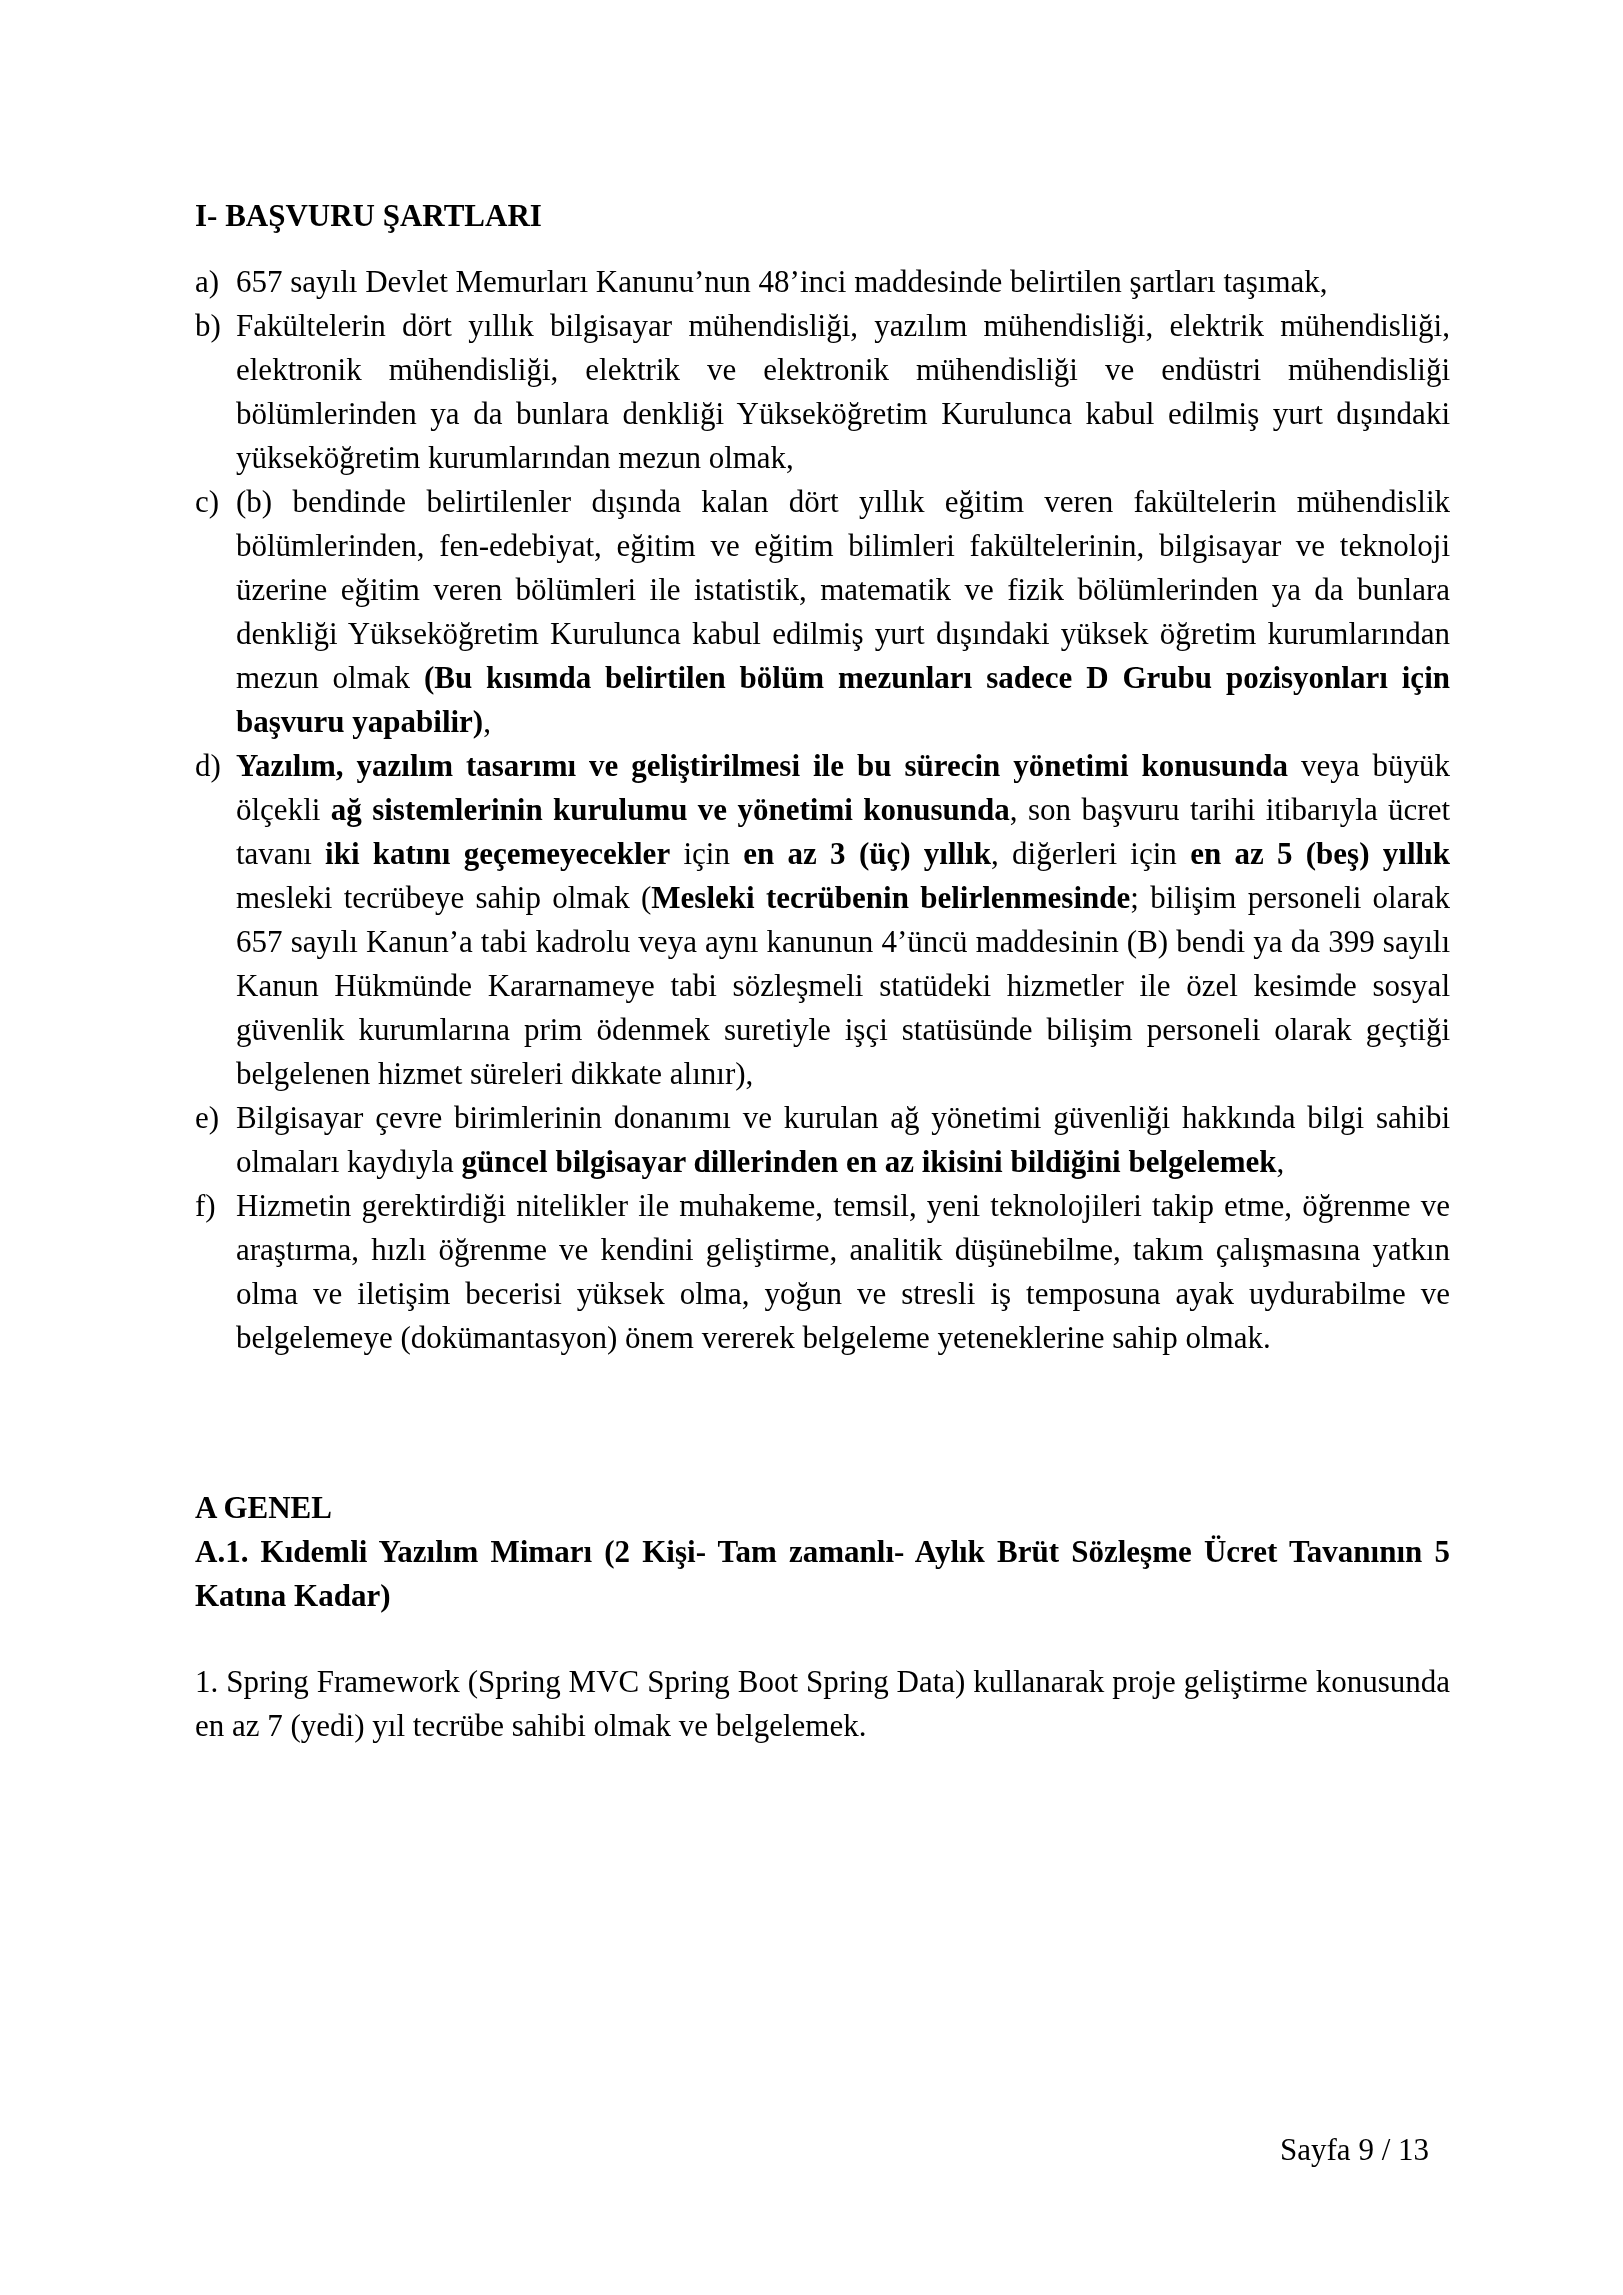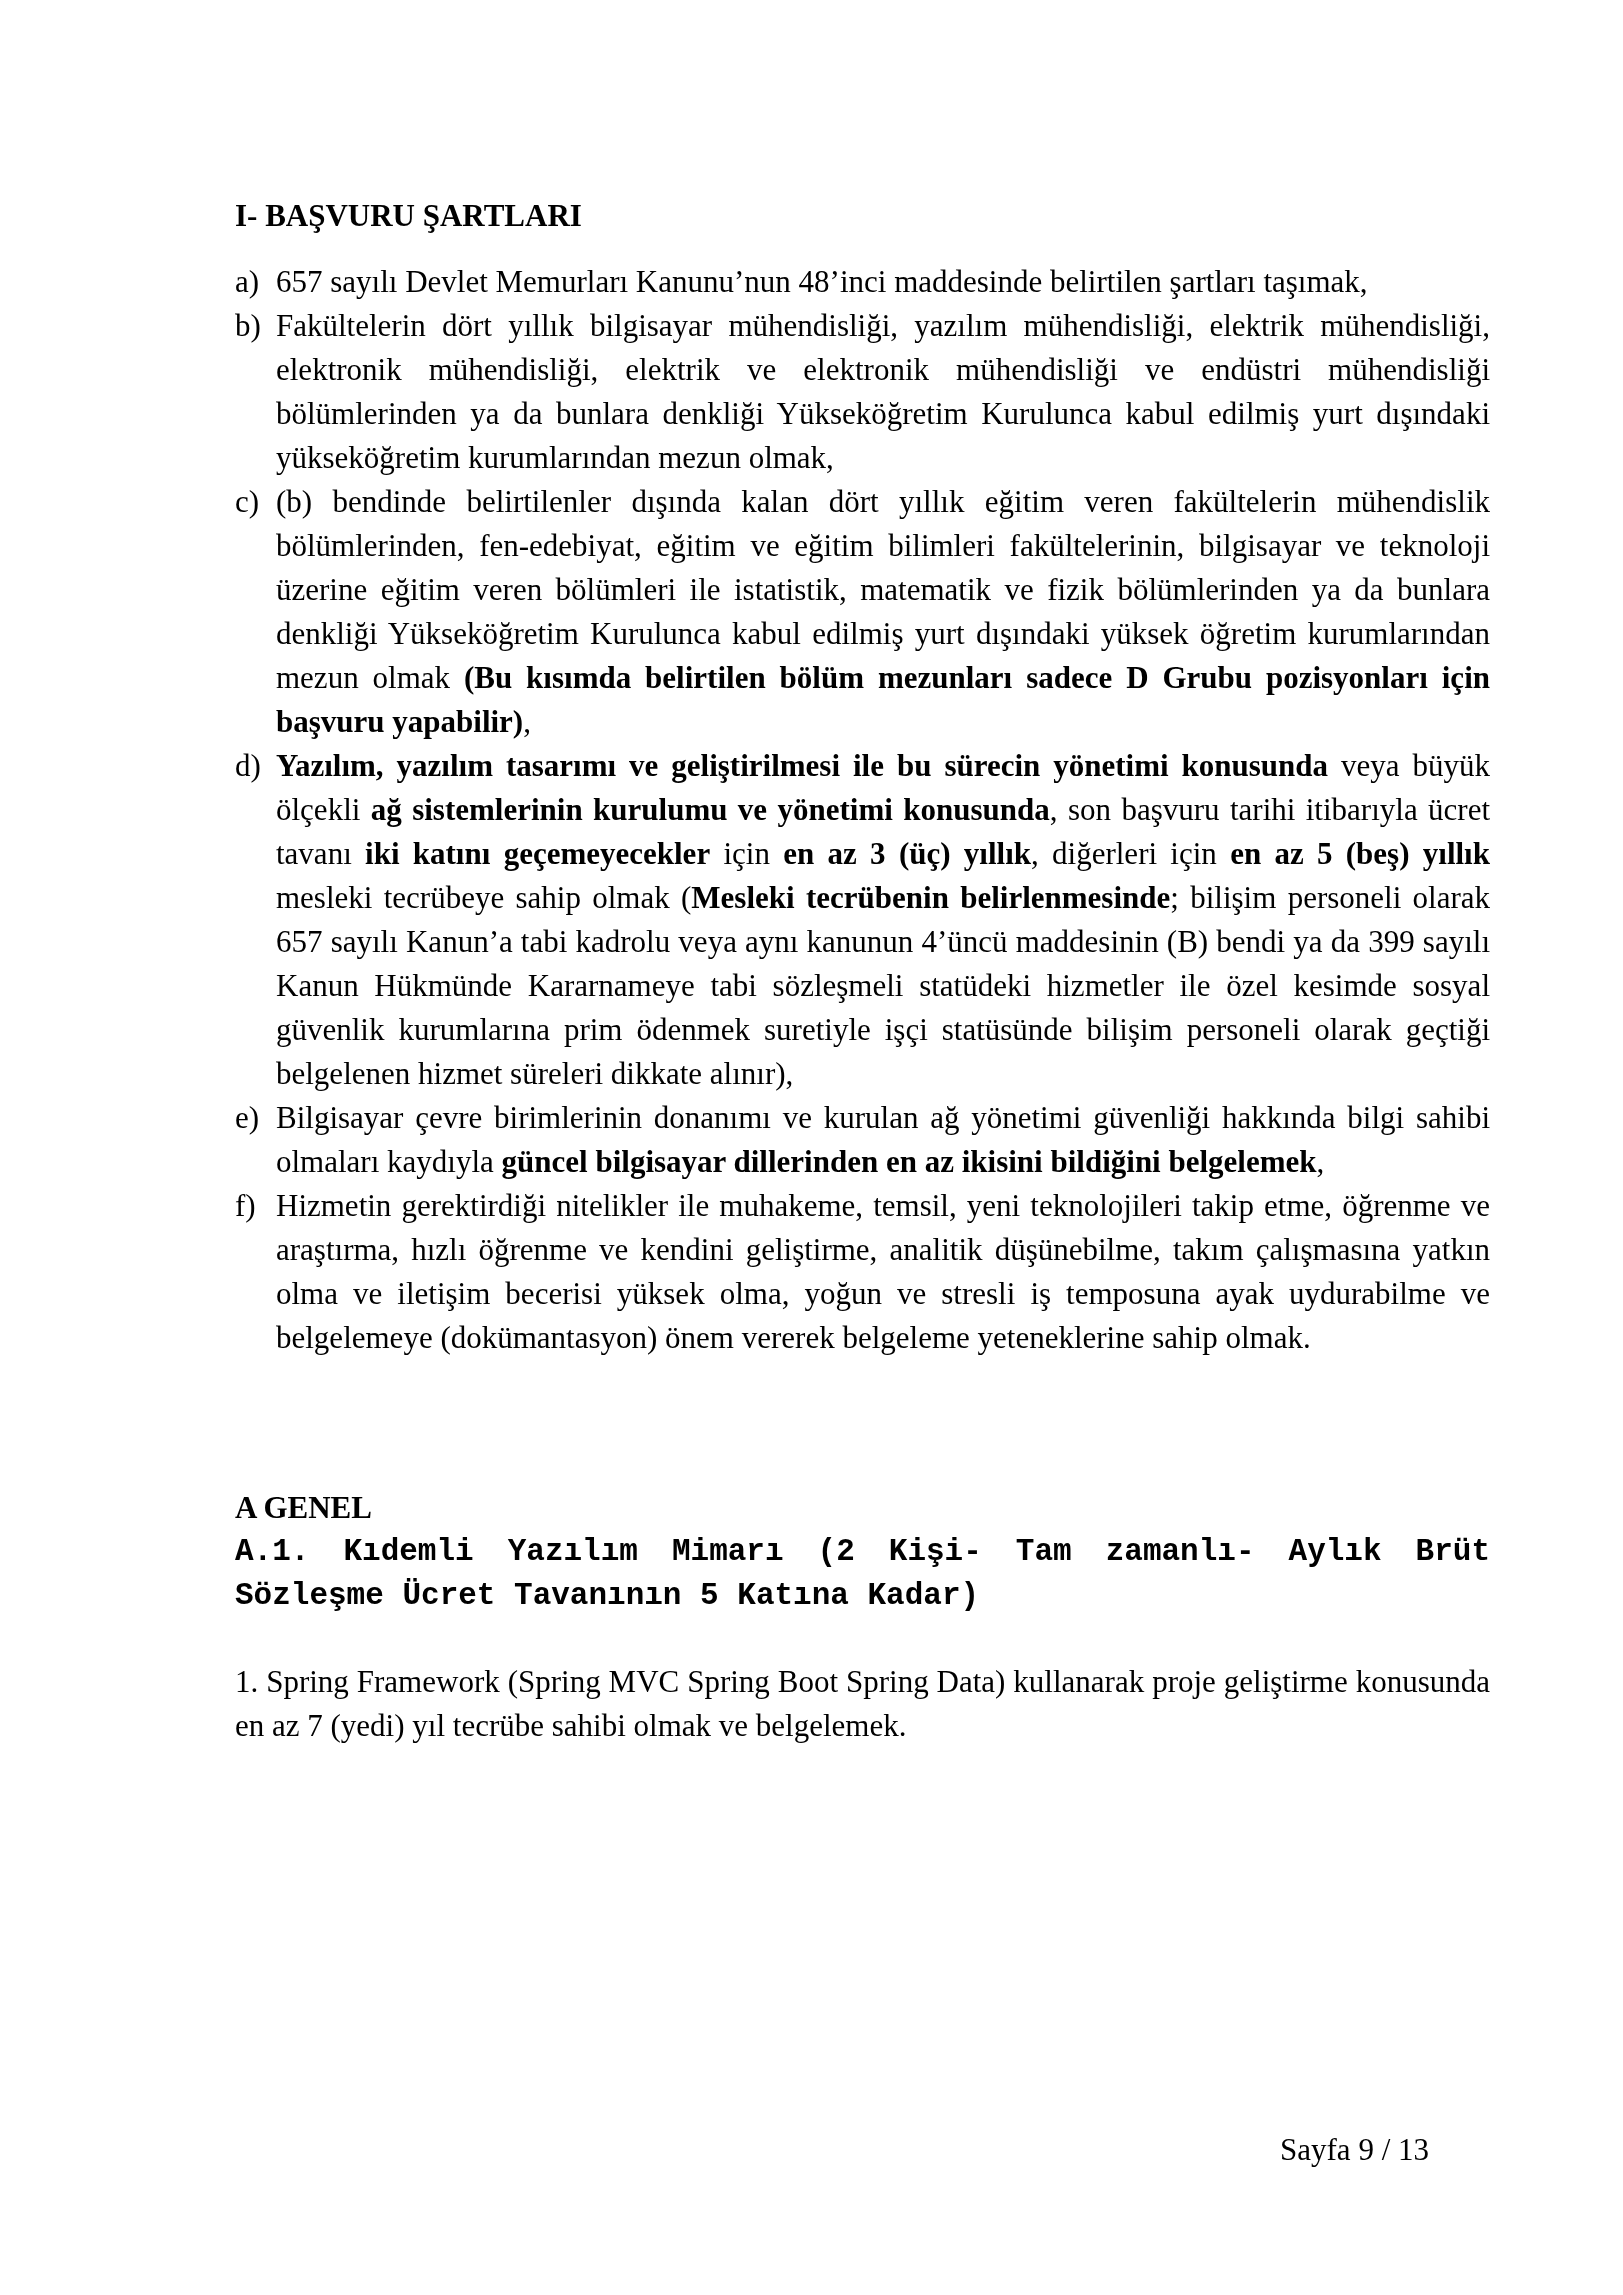--- a/index.html
+++ b/index.html
@@ -16,34 +16,32 @@
   .page {
     position: absolute;
     inset: 0;
     background: #ffffff;
   }
   .content {
     position: absolute;
     left: 195px;
     top: 194px;
     width: 1255px;
-    margin-left: 40px;
   }
   .block {
     line-height: 44px;
     text-align: justify;
     text-justify: inter-word;
   }
   .block.heading {
     font-weight: 700;
     text-align: left;
   }
   .block.heading.justified {
     text-align: justify;
-    font-family: Liberation Mono, monospace;
   }
   .block.list-item {
     position: relative;
     padding-left: 41px;
   }
   .block.list-item .label {
     position: absolute;
     left: 0;
     top: 0;
     width: 41px;

